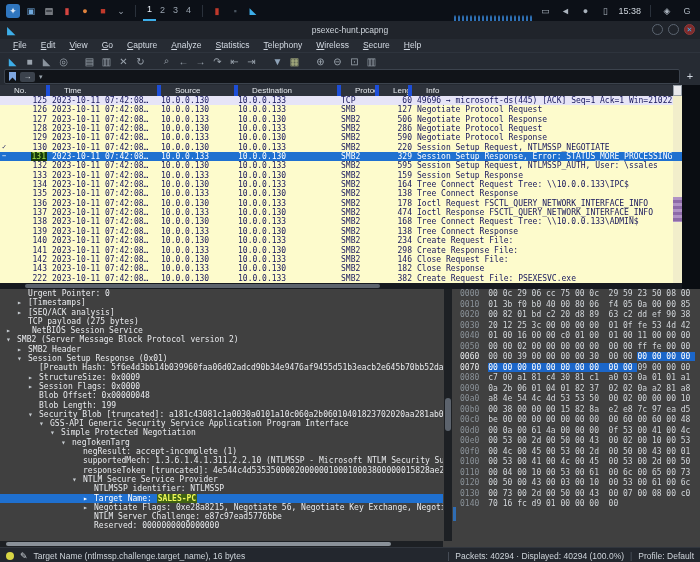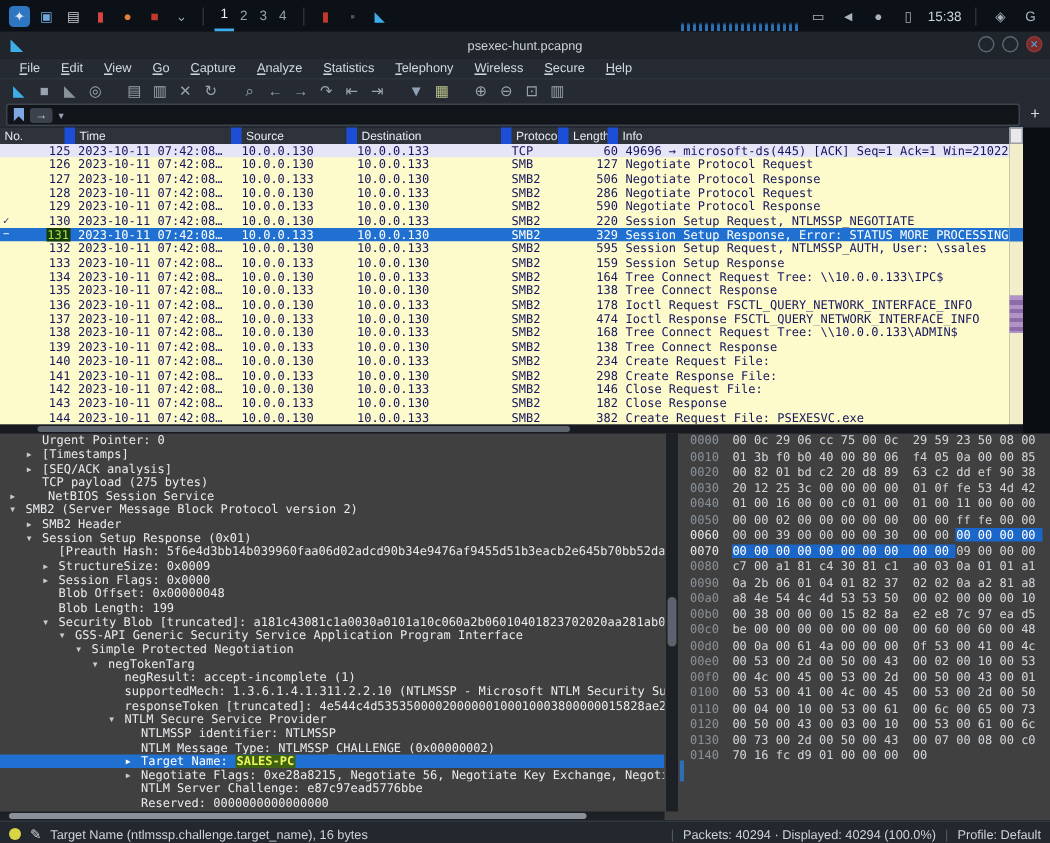--- a/index.html
+++ b/index.html
@@ -45,21 +45,21 @@
   .bookmark{width:7px;height:9px;background:#7ea6e0;flex:0 0 auto;
             clip-path:polygon(0 0,100% 0,100% 100%,50% 62%,0 100%);}
   .filter-ph{color:#7d868f;font-size:8.5px;flex:1;white-space:nowrap;overflow:hidden;}
   .apply-box{background:#3b424c;border-radius:2px;color:#cfd6dd;font-size:8px;width:15px;
              text-align:center;line-height:10px;}
   .dd-caret{color:#9aa3ad;font-size:7px;}
   .plus-btn{color:#d3dae3;font-size:11px;width:12px;text-align:center;line-height:15px;}
   
   .pl-header{position:absolute;top:85px;left:0;width:682px;height:11px;background:#2d323b;
              display:flex;font-size:8px;color:#e6eaee;line-height:11px;}
-  .pl-header .hc{border-right:7px solid #1d4ed8;box-sizing:border-box;padding-left:3px;
+  .pl-header .hc{border-right:4px solid #1d4ed8;box-sizing:border-box;padding-left:14px;
                  overflow:hidden;white-space:nowrap;}
   .pl-rows{position:absolute;top:96px;left:0;width:673px;height:187px;overflow:hidden;
            background:#fdfbcc;}
   .prow{height:9.35px;display:flex;font-family:"DejaVu Sans Mono",monospace;font-size:8px;
         line-height:9.4px;color:var(--list-text);white-space:nowrap;}
   .prow.tcp{background:var(--row-tcp);}
   .prow.smb{background:var(--row-smb);}
   .prow.selected{background:var(--selection);color:#fff;}
   .c-no{width:50px;text-align:right;padding-right:3px;box-sizing:border-box;position:relative;flex:0 0 auto;}
   .c-no .mark{position:absolute;left:2px;top:0;font-size:7px;}
@@ -385,21 +385,21 @@
       <div class="prow smb">
         <span class="c-no"><span>143</span></span>
         <span class="c-time">2023-10-11 07:42:08…</span>
         <span class="c-src">10.0.0.133</span>
         <span class="c-dst">10.0.0.130</span>
         <span class="c-proto">SMB2</span>
         <span class="c-len">182</span>
         <span class="c-info">Close Response</span>
       </div>
       <div class="prow smb">
-        <span class="c-no"><span>144</span></span>
+        <span class="c-no"><span>222</span></span>
         <span class="c-time">2023-10-11 07:42:08…</span>
         <span class="c-src">10.0.0.130</span>
         <span class="c-dst">10.0.0.133</span>
         <span class="c-proto">SMB2</span>
         <span class="c-len">382</span>
         <span class="c-info">Create Request File: PSEXESVC.exe</span>
       </div>
     </div>
   <div class="mm-thumb"></div>
   <div class="minimap">
@@ -427,21 +427,20 @@
         <div class="d-line"><span style="margin-left: 39px; display: inline-block;">Blob Length: 199</span></div>
         <div class="d-line"><span class="d-arrow" style="left: 28px;">▾</span><span style="margin-left: 39px; display: inline-block;">Security Blob [truncated]: a181c43081c1a0030a0101a10c060a2b06010401823702020aa281ab04</span></div>
         <div class="d-line"><span class="d-arrow" style="left: 39px;">▾</span><span style="margin-left: 50px; display: inline-block;">GSS-API Generic Security Service Application Program Interface</span></div>
         <div class="d-line"><span class="d-arrow" style="left: 50px;">▾</span><span style="margin-left: 61px; display: inline-block;">Simple Protected Negotiation</span></div>
         <div class="d-line"><span class="d-arrow" style="left: 61px;">▾</span><span style="margin-left: 72px; display: inline-block;">negTokenTarg</span></div>
         <div class="d-line"><span style="margin-left: 83px; display: inline-block;">negResult: accept-incomplete (1)</span></div>
         <div class="d-line"><span style="margin-left: 83px; display: inline-block;">supportedMech: 1.3.6.1.4.1.311.2.2.10 (NTLMSSP - Microsoft NTLM Security Sup</span></div>
         <div class="d-line"><span style="margin-left: 83px; display: inline-block;">responseToken [truncated]: 4e544c4d5353500002000000100010003800000015828ae2e</span></div>
         <div class="d-line"><span class="d-arrow" style="left: 72px;">▾</span><span style="margin-left: 83px; display: inline-block;">NTLM Secure Service Provider</span></div>
         <div class="d-line"><span style="margin-left: 94px; display: inline-block;">NTLMSSP identifier: NTLMSSP</span></div>
-        <div class="d-line"><span style="margin-left: 94px; display: inline-block;">NTLM Message Type: NTLMSSP_CHALLENGE (0x00000002)</span></div>
         <div class="d-line selected"><span class="d-arrow" style="left: 83px;">▸</span><span style="margin-left: 94px; display: inline-block;">Target Name: </span><span class="match">SALES-PC</span></div>
         <div class="d-line"><span class="d-arrow" style="left: 83px;">▸</span><span style="margin-left: 94px; display: inline-block;">Negotiate Flags: 0xe28a8215, Negotiate 56, Negotiate Key Exchange, Negotia</span></div>
         <div class="d-line"><span style="margin-left: 94px; display: inline-block;">NTLM Server Challenge: e87c97ead5776bbe</span></div>
         <div class="d-line"><span style="margin-left: 94px; display: inline-block;">Reserved: 0000000000000000</span></div>
       </div>
     <div class="d-vscroll">
       <div class="thumb"></div>
     </div>
     <div class="d-hscroll">
       <div class="thumb"></div>

